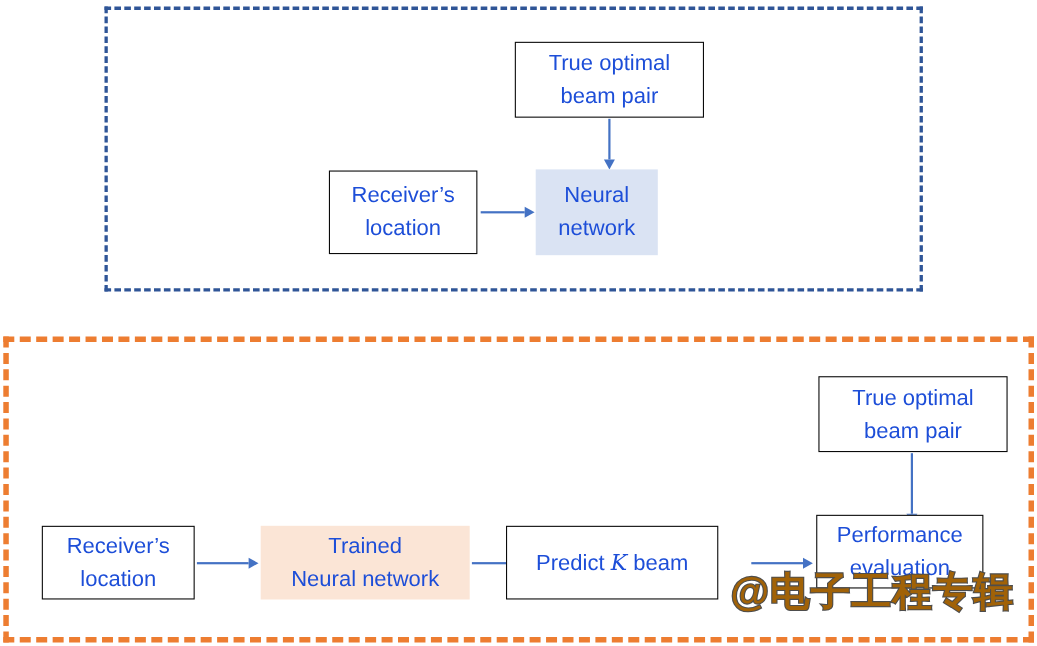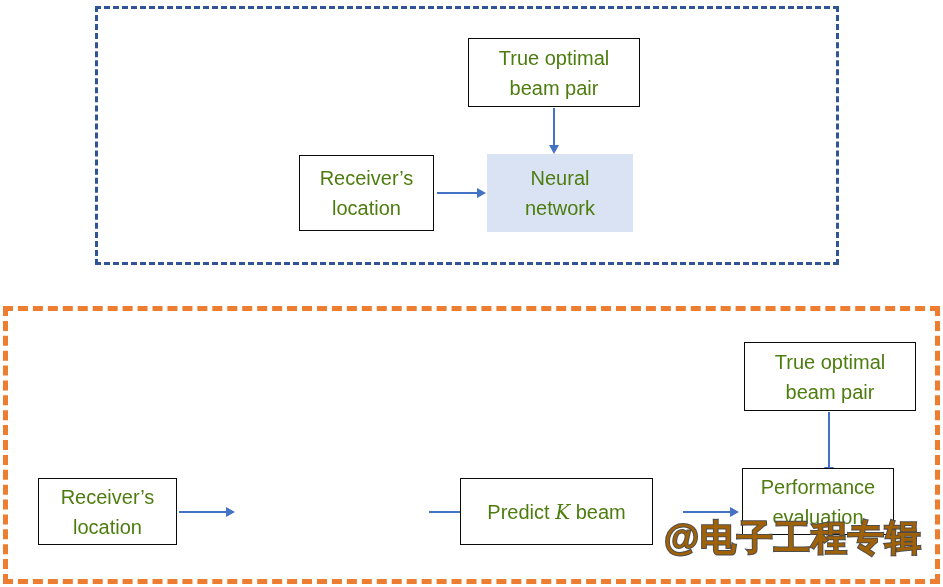--- a/index.html
+++ b/index.html
@@ -26,21 +26,21 @@
   }
   .node {
     position: absolute;
     box-sizing: border-box;
     display: flex;
     align-items: center;
     justify-content: center;
     text-align: center;
     font-size: 20px;
     line-height: 1.5;
-    color: #4d7c0f;
+    color: #1d4ed8;
     background: #ffffff;
     border: 1.5px solid #0a0a0a;
     white-space: pre-line;
   }
   .node.fill-blue  { background: #DAE3F3; border: none; }
   .node.fill-peach { background: #FBE5D6; border: none; }
 
   .arrow-h {
     position: absolute;
     height: 2px;
@@ -86,21 +86,21 @@
     paint-order: stroke fill;
     letter-spacing: 1px;
     white-space: nowrap;
   }
 
   
   #t-true-optimal { left: 468px; top: 38px;  width: 172px; height: 69px; }
   #t-arrow-down   { left: 553px; top: 108px; height: 37px; }
   #t-receivers    { left: 299px; top: 155px; width: 135px; height: 76px; }
   #t-arrow-right  { left: 437px; top: 192px; width: 40px; }
-  #t-neural-net   { left: 487px; top: 154px; width: 146px; height: 78px; }
+  #t-neural-net   { left: 487px; top: 154px; width: 111px; height: 78px; }
 
   #d-true-optimal { left: 744px; top: 342px; width: 172px; height: 69px; }
   #d-arrow-down   { left: 828px; top: 412px; height: 55px; }
   #d-receivers    { left: 38px;  top: 478px; width: 139px; height: 67px; }
   #d-arrow-1      { left: 179px; top: 511px; width: 47px; }
   #d-trained-nn   { left: 237px; top: 478px; width: 190px; height: 67px; }
   #d-arrow-2      { left: 429px; top: 511px; width: 47px; }
   #d-predict      { left: 460px; top: 478px; width: 193px; height: 67px; }
   #d-arrow-3      { left: 683px; top: 511px; width: 47px; }
   #d-performance  { left: 742px; top: 468px; width: 152px; height: 67px; }
@@ -130,20 +130,22 @@
   <div class="node" id="d-true-optimal">True optimal
 beam pair</div>
 
   <div class="arrow-v" id="d-arrow-down"></div>
 
   <div class="node" id="d-receivers">Receiver’s
 location</div>
 
   <div class="arrow-h" id="d-arrow-1"></div>
 
+  <div class="node fill-peach" id="d-trained-nn">Trained
+Neural network</div>
 
   <div class="arrow-h" id="d-arrow-2"></div>
 
   <div class="node" id="d-predict">
     <span>
       <span class="pred-line"><span>Predict </span><span class="math-k">K</span><span> beam</span></span>
     </span>
   </div>
 
   <div class="arrow-h" id="d-arrow-3"></div>

